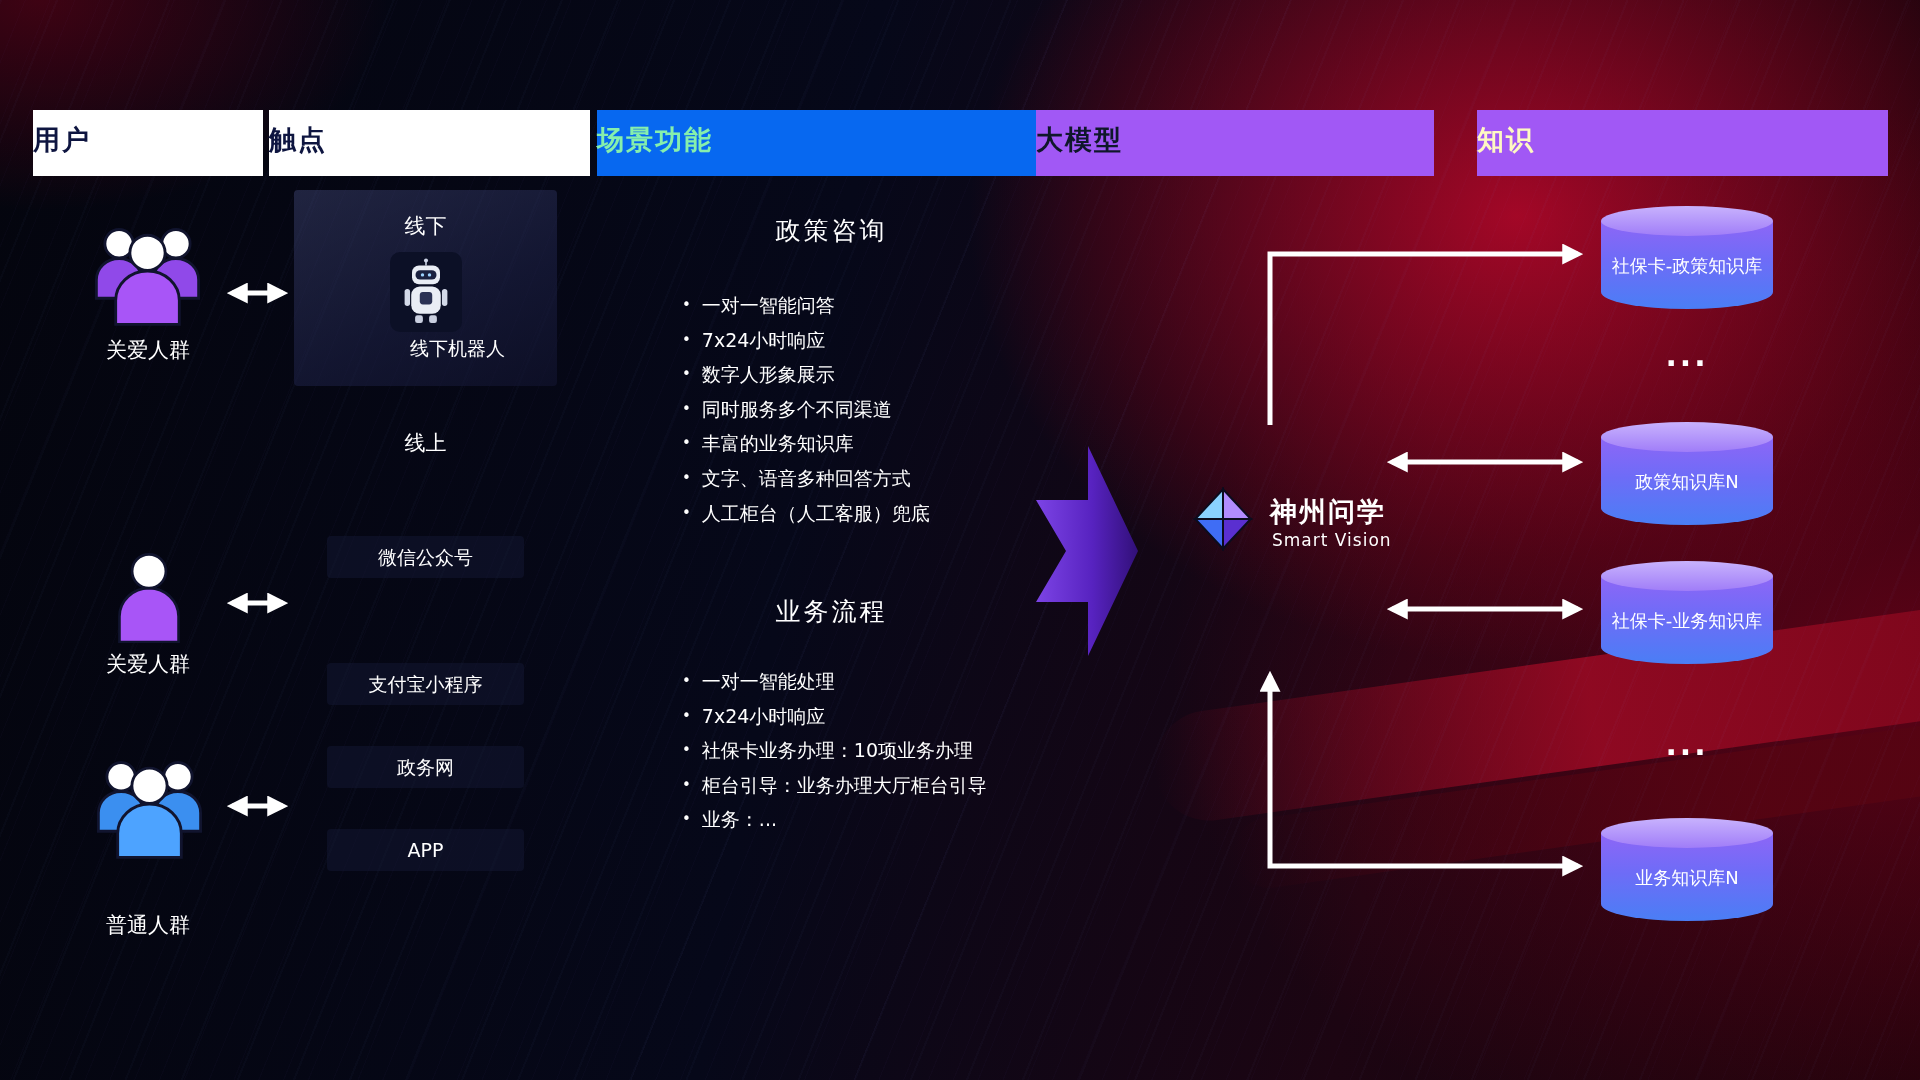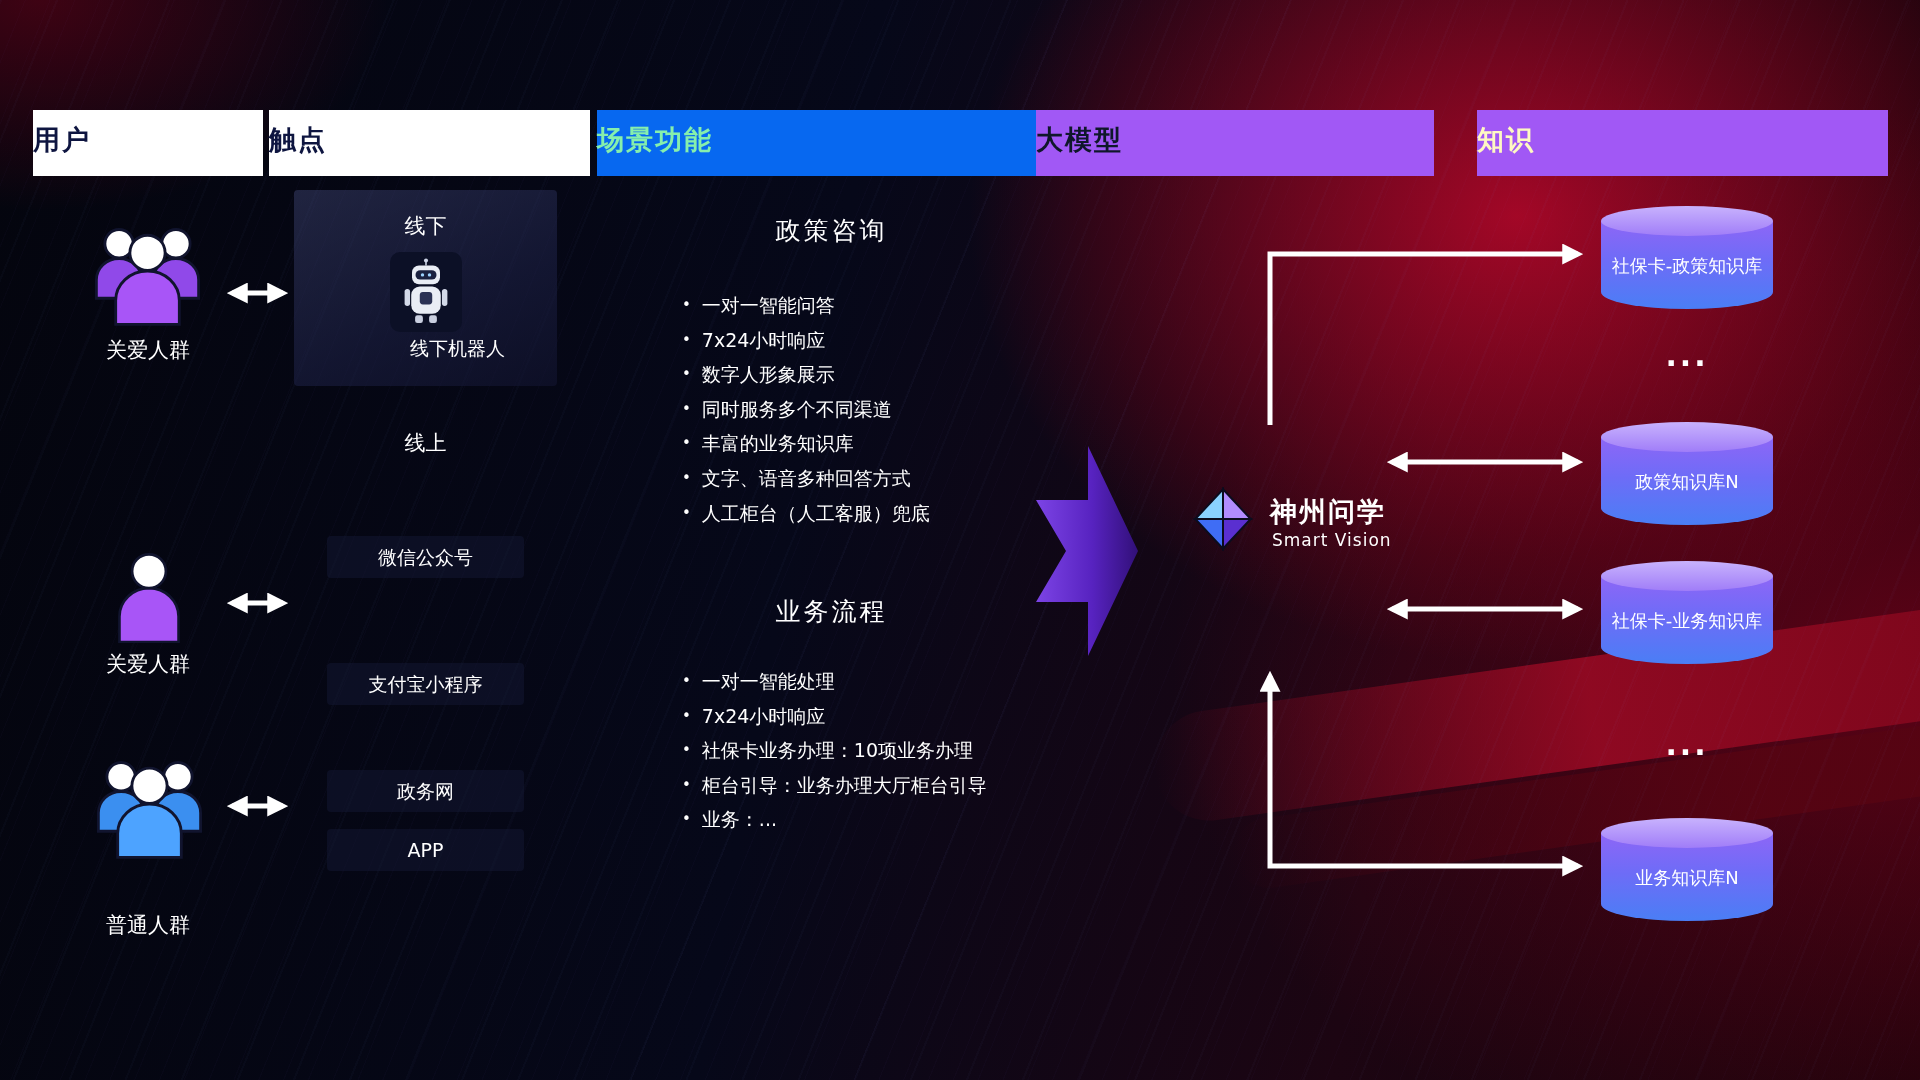--- a/index.html
+++ b/index.html
@@ -42,21 +42,21 @@
   .touch-card { position:absolute; left:294px; top:190px; width:263px; height:196px; border-radius:4px;
     background:linear-gradient(155deg, rgba(84,92,150,0.35) 0%, rgba(30,34,72,0.55) 60%, rgba(18,20,48,0.6) 100%); }
   .tc-title { position:absolute; top:22px; left:0; width:100%; text-align:center; color:#fff; font-size:21px; }
   .robot-bg { position:absolute; top:62px; left:96px; width:72px; height:80px; border-radius:10px; background:#0c1026;
               display:flex; align-items:center; justify-content:center; }
   .tc-robot-label { position:absolute; top:146px; left:0; width:100%; text-align:center; color:#fff; font-size:19px;margin-left:32px; }
 
   .online-title { position:absolute; left:294px; top:429px; width:263px; text-align:center; color:#fff; font-size:21px; }
   .chan { position:absolute; left:327px; width:197px; height:42px; line-height:42px; text-align:center;
           color:#fff; font-size:19px; background:rgba(22,26,56,0.45); border-radius:4px; }
-  .chan-0 { top:536px; } .chan-1 { top:620px;margin-top:43px; } .chan-2 { top:770px; } .chan-3 { top:829px; }
+  .chan-0 { top:536px; } .chan-1 { top:620px;margin-top:43px; } .chan-2 { top:746px; } .chan-3 { top:829px; }
 
   .scene-title { position:absolute; left:597px; width:469px; text-align:center; color:#fff; font-size:25px; letter-spacing:3px; }
   .st-0 { top:214px; } .st-1 { top:595px; }
   .scene-list { position:absolute; left:682px; list-style:none; color:#fff; font-size:19px; }
   .sl-0 { top:289px; } .sl-1 { top:665px; }
   .scene-list li { line-height:32.6px; white-space:nowrap; }
   .scene-list li::before { content:"•"; font-size:15px; margin-right:11px; position:relative; top:-2px; }
 
   .big-arrow { position:absolute; left:1036px; top:428px; }
 

